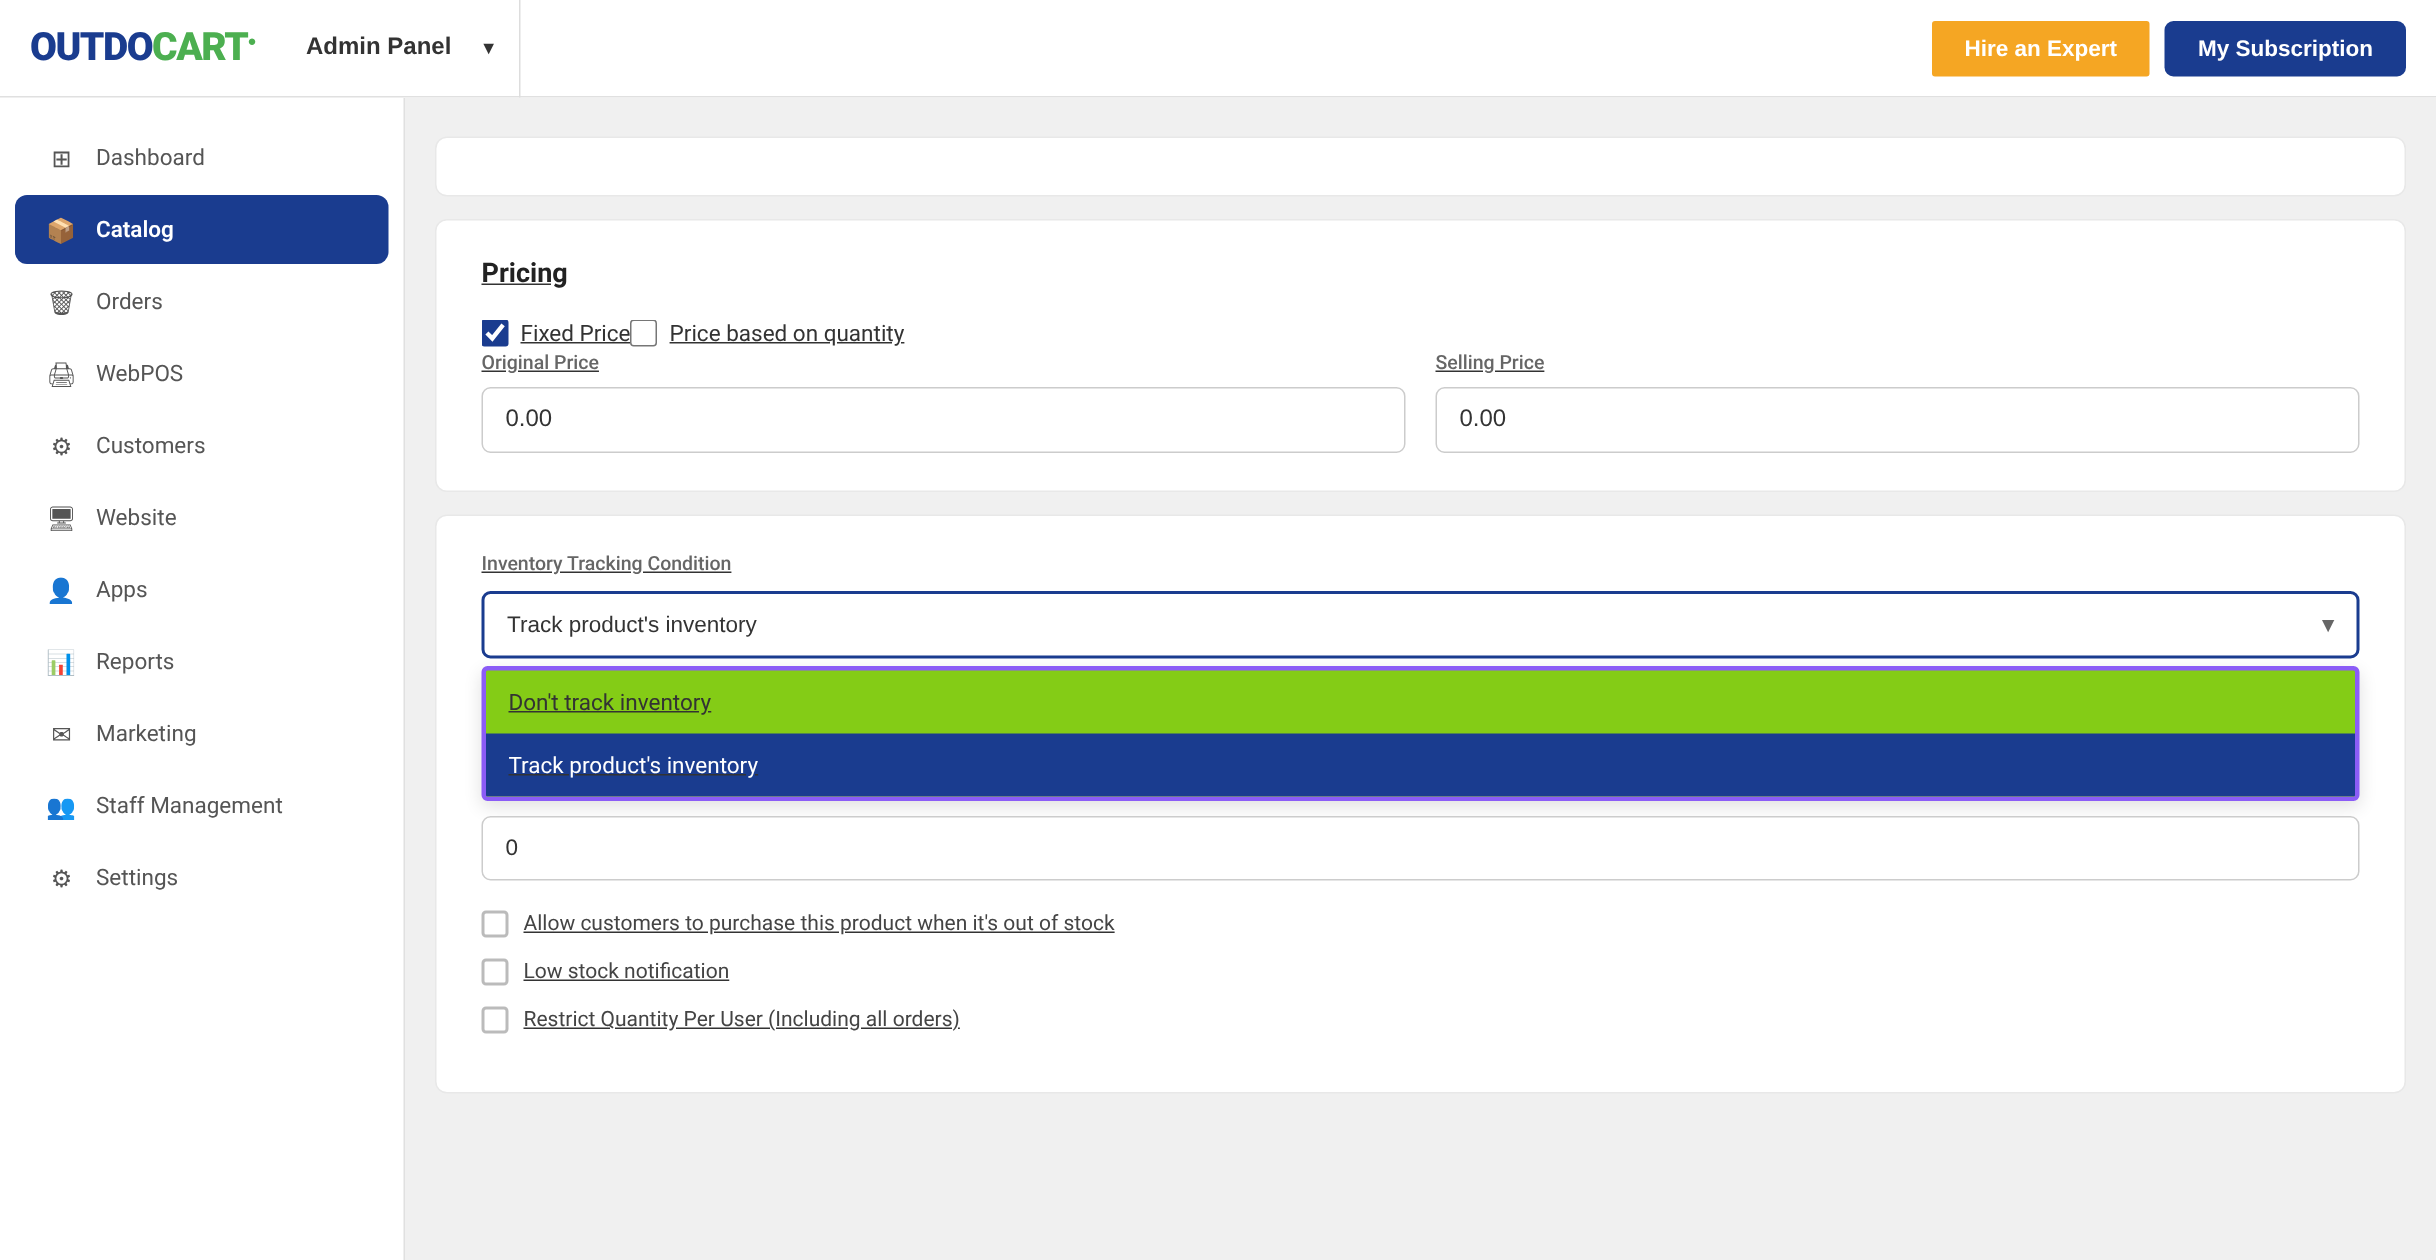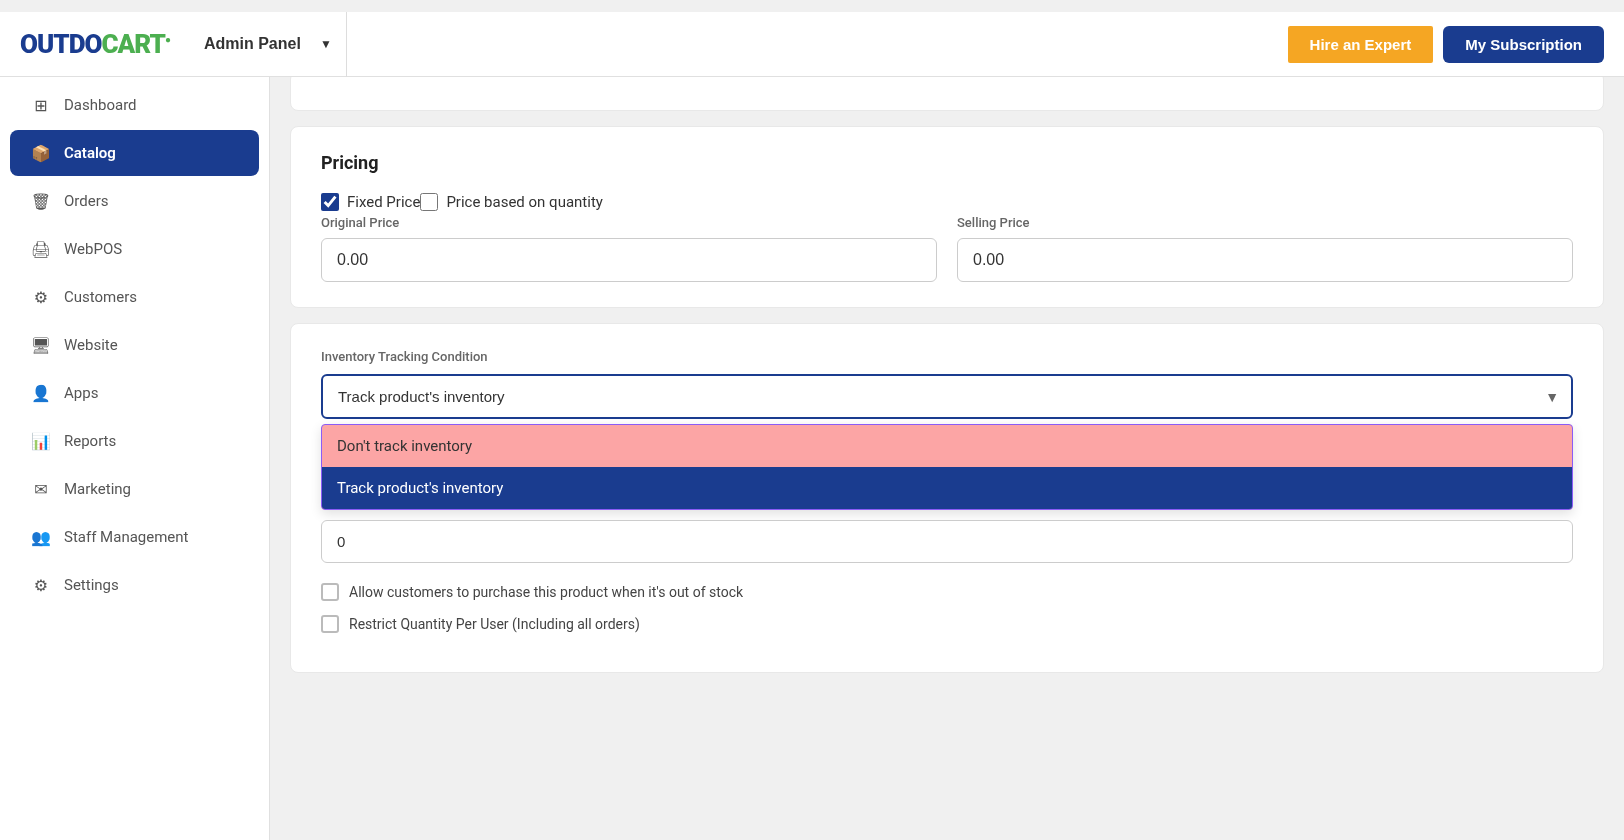--- a/index.html
+++ b/index.html
@@ -7,21 +7,21 @@
 
     
     .header {
       display: flex;
       align-items: center;
       background: #fff;
       height: 65px;
       padding: 0 20px;
       border-bottom: 1px solid #e0e0e0;
       position: fixed;
-      top: 12px; left: 0; right: 0;
+      top: 0; left: 0; right: 0;
       z-index: 100;
     }
     .logo {
       font-size: 26px;
       font-weight: 900;
       letter-spacing: -1px;
       color: #1a3c8f;
       margin-right: 20px;
     }
     .logo span { color: #4CAF50; }
@@ -99,22 +99,23 @@
       height: 22px;
       display: flex;
       align-items: center;
       justify-content: center;
       font-size: 16px;
     }
 
     
     .main {
       flex: 1;
-      padding: 6px 20px;
+      padding: 26px 20px;
       overflow-y: auto;
+      text-decoration: underline;
     }
 
     
     .card {
       background: #fff;
       border-radius: 8px;
       padding: 25px 30px;
       margin-bottom: 15px;
       border: 1px solid #e8e8e8;
     }
@@ -193,22 +194,22 @@
       right: 14px;
       top: 50%;
       transform: translateY(-50%);
       pointer-events: none;
       font-size: 14px;
       color: #666;
     }
 
     
     .dropdown-overlay {
-      background: #fca5a5;
-      border: 1px solid #8b5cf6;
+      background: #84cc16;
+      border: 3px solid #8b5cf6;
       border-radius: 4px;
       box-shadow: 0 4px 12px rgba(0,0,0,0.12);
       margin-top: 0;
       overflow: hidden;
     }
     .dropdown-option {
       padding: 12px 15px;
       font-size: 15px;
       cursor: pointer;
       color: #333;
@@ -380,19 +381,23 @@
         <input class="stock-input" type="text" value="0" style="">
       </div>
 
       <div style="margin-top: 20px;">
         <div class="checkbox-row">
           <span class="square-checkbox"></span>
           <span class="checkbox-text">Allow customers to purchase this product when it's out of stock</span>
         </div>
         <div class="checkbox-row">
           <span class="square-checkbox"></span>
+          <span class="checkbox-text">Low stock notification</span>
+        </div>
+        <div class="checkbox-row">
+          <span class="square-checkbox"></span>
           <span class="checkbox-text">Restrict Quantity Per User (Including all orders)</span>
         </div>
       </div>
     </div>
 
   </main>
 </div>
 
 </body></html>

